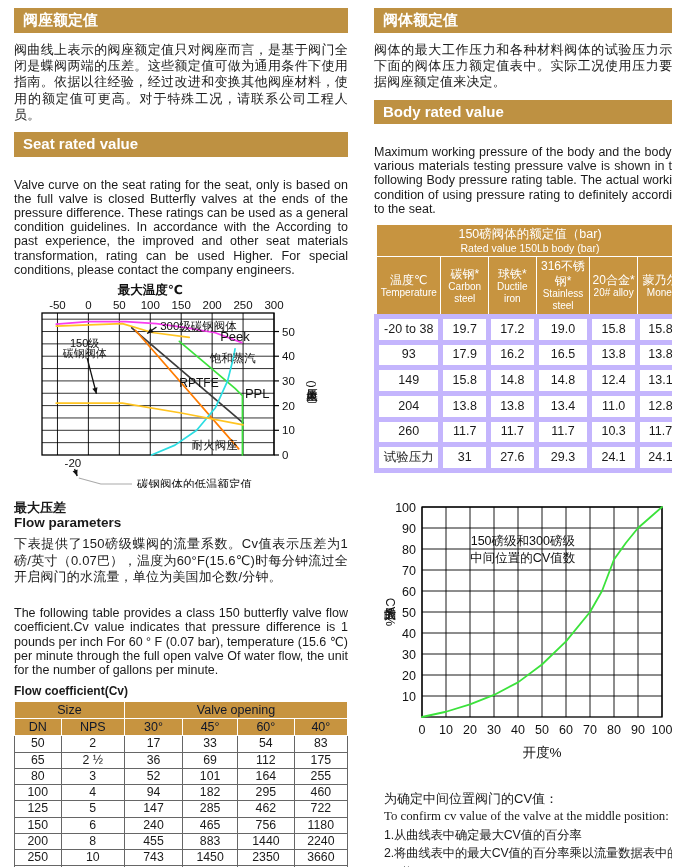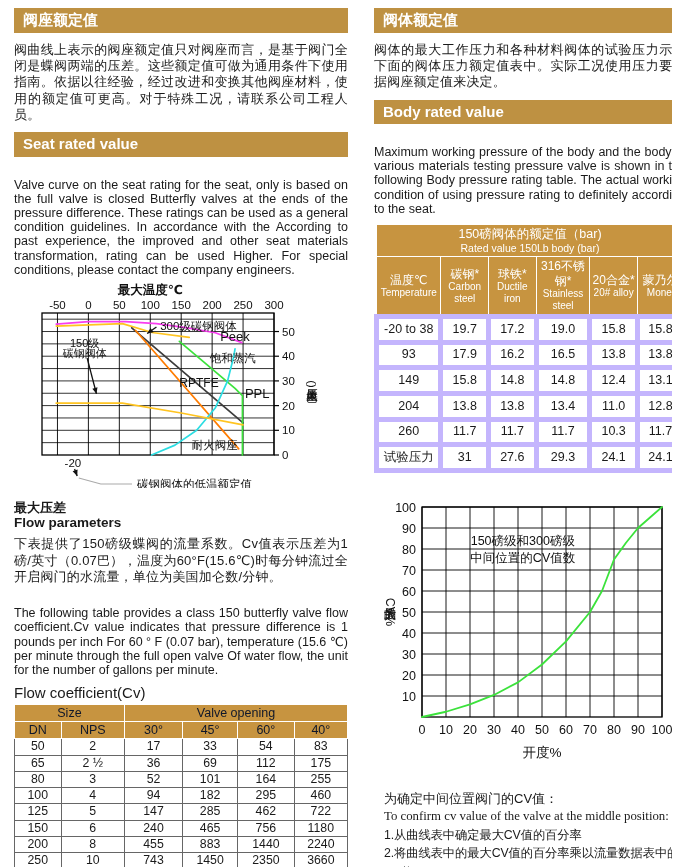--- a/index.html
+++ b/index.html
@@ -9,21 +9,21 @@
   .col{display:flex;flex-direction:column;}
   .col-left{width:334px;flex:0 0 334px;}
   .col-right{width:312px;flex:0 0 312px;}
   .bar{background:#BE9142;color:#fff;font-weight:bold;font-size:15px;line-height:1.3;
        padding:2px 9px 3px 9px;}
   .bar.mt{margin-top:9px;}
   p.cn{font-size:13px;line-height:1.26;margin:9px 0 0 0;text-align:justify;letter-spacing:.2px;}
   p.en{font-size:12.5px;line-height:1.13;margin:21px 0 0 0;text-align:justify;}
   .mini-cn{font-weight:bold;font-size:13px;margin-top:8px;line-height:1.2;}
   .mini-en{font-weight:bold;font-size:13.5px;line-height:1.25;}
-  .tbl-heading{font-weight:normal;font-size:15px;margin:7px 0 3px 0;}
+  .tbl-heading{font-weight:bold;font-size:12px;margin:7px 0 3px 0;}
   table{border-collapse:collapse;width:100%;table-layout:fixed;}
   
   .flow{font-size:12.3px;text-align:center;border:1px solid #666;}
   .flow th{background:#C79440;color:#0f172a;font-weight:normal;border:1px solid #fff;
            padding:0;line-height:1.3;font-size:12.5px;}
   .flow td{border:1px solid #666;padding:0;line-height:1.24;}
   
   .body-table{font-size:12.5px;text-align:center;margin-top:8px;border:1px solid #888;}
   .body-table th{background:#C79440;color:#fff;font-weight:normal;border:1px solid #fff;padding:2px 0;}
   .body-table th .cn{font-size:12px;line-height:1.2;}

